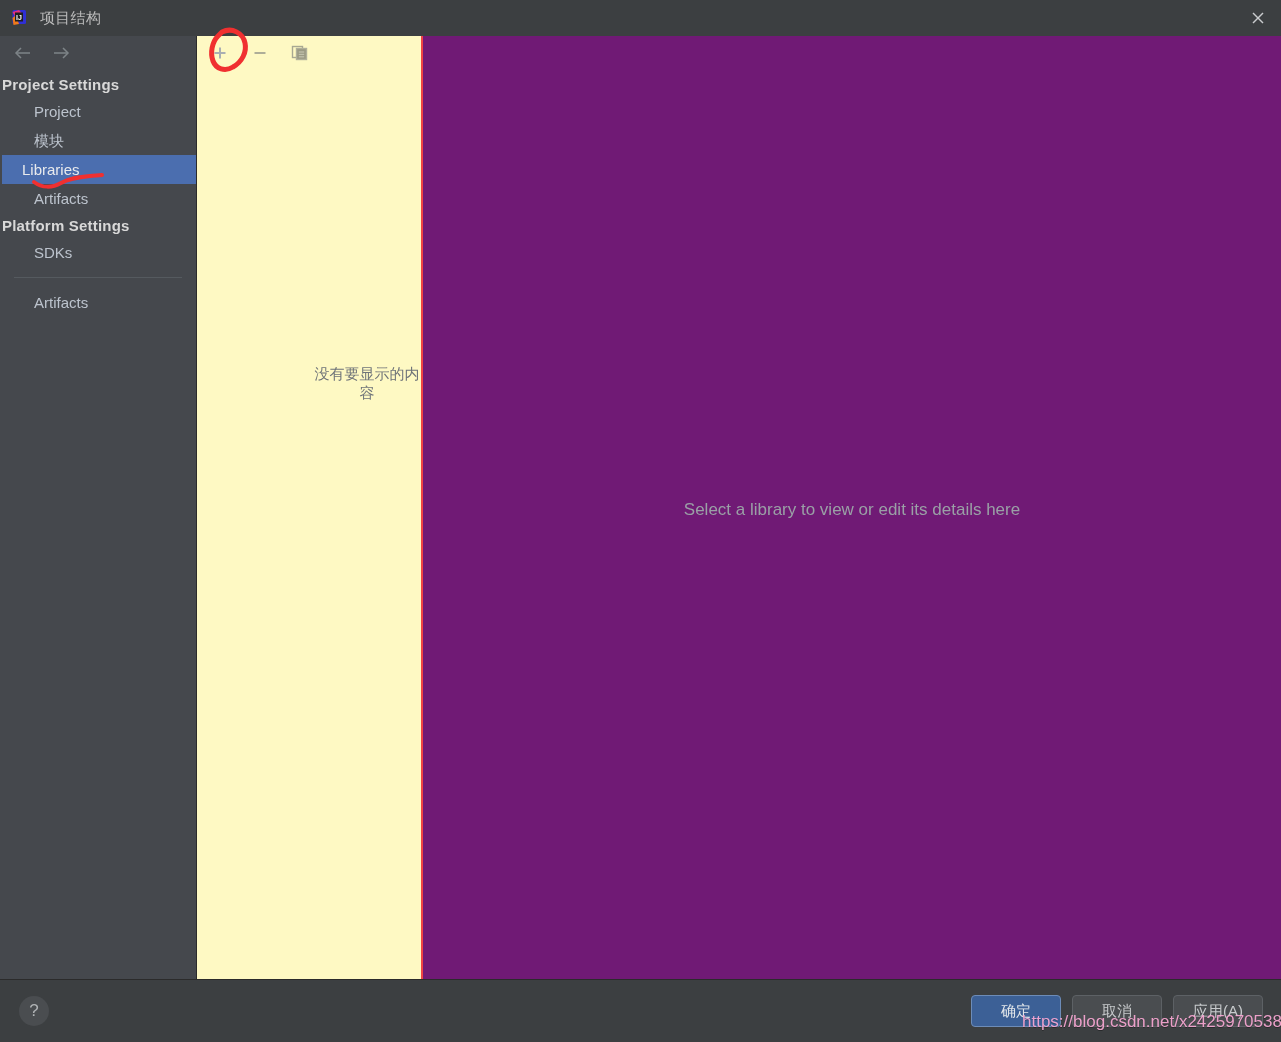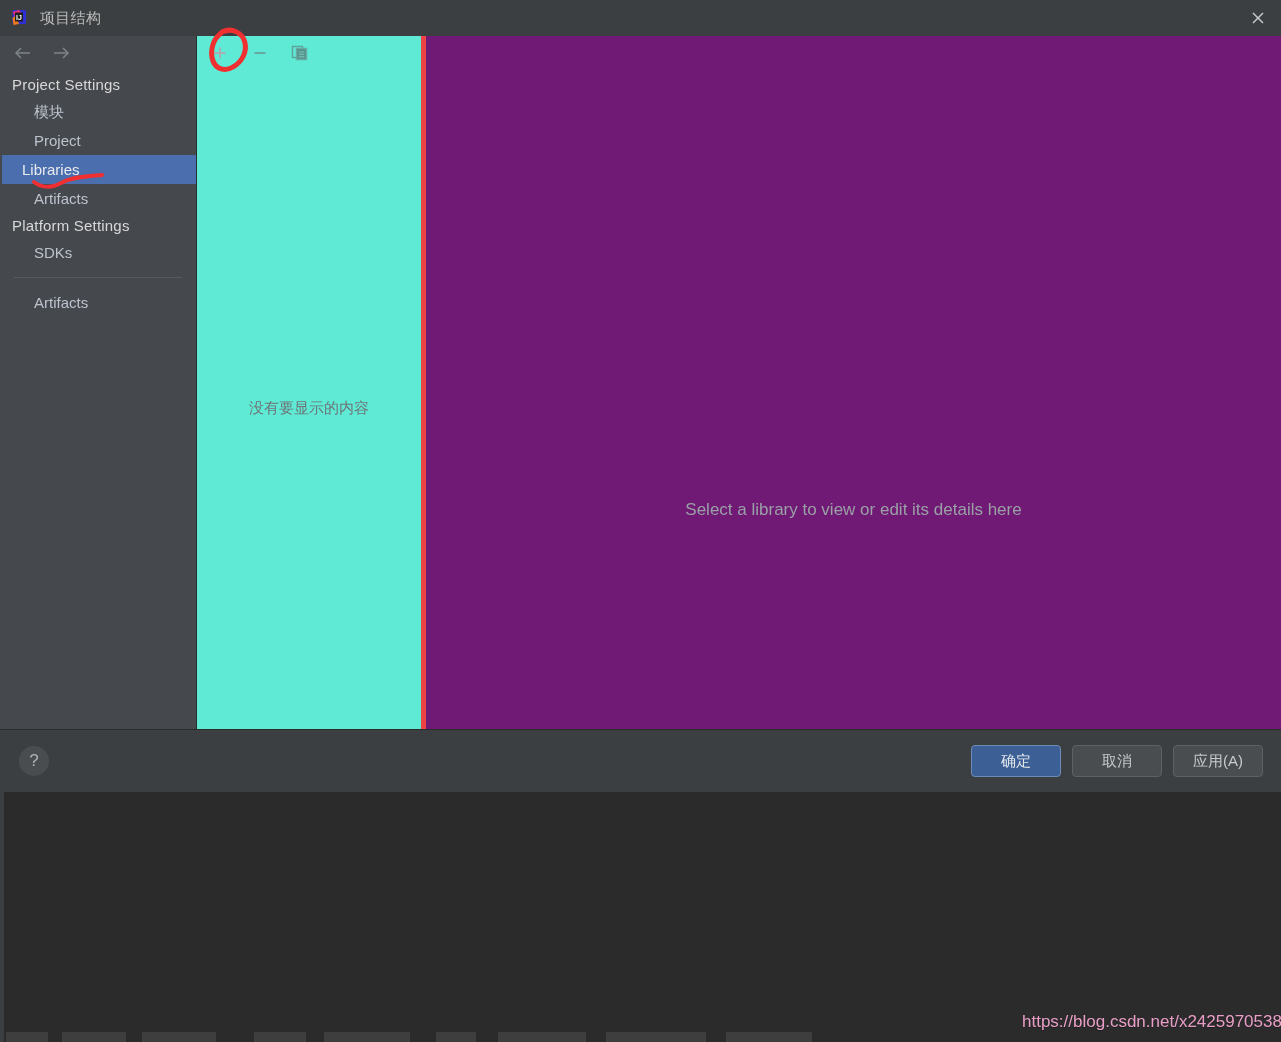--- a/index.html
+++ b/index.html
@@ -46,21 +46,21 @@
         #6a6a6a 600px 700px, transparent 700px 720px,
         #6a6a6a 720px 806px, transparent 806px 900px);
   }
 
   
   .dialog {
     position: absolute;
     left: 0;
     top: 0;
     width: 1281px;
-    height: 792px;
+    height: 1042px;
     background: #3c3f41;
     display: flex;
     flex-direction: column;
   }
 
   
   .titlebar {
     height: 36px;
     min-height: 36px;
     background: #3c3f41;
@@ -127,22 +127,22 @@
     align-items: center;
     justify-content: center;
     cursor: default;
   }
   .sidebar-list {
     padding-top: 2px;
   }
   .group-title {
     color: #d8d8d8;
     font-size: 15px;
-    font-weight: normal;
-    padding: 4px 0 4px 12px;
+    font-weight: bold;
+    padding: 4px 0 4px 2px;
     letter-spacing: .2px;
   }
   .nav-item {
     color: #bcc3cd;
     font-size: 15px;
     padding: 4px 0 4px 34px;
     cursor: default;
     line-height: 21px;
   }
   .nav-item.selected {
@@ -156,24 +156,24 @@
   .sidebar-sep {
     height: 1px;
     background: #555a5f;
     margin: 10px 14px 10px 14px;
   }
 
   
   .mid-col {
     width: 224px;
     min-width: 224px;
-    background: #5eead4;
-    border-right: 5px solid #ef4444;
-    display: flex;
-    flex-direction: column;
+    background: #fef9c3;
+    border-right: 2px solid #ef4444;
+    display: flex;
+    flex-direction: row;
     position: relative;
   }
   .mid-toolbar {
     height: 34px;
     min-height: 34px;
     display: flex;
     align-items: center;
     gap: 14px;
     padding-left: 10px;
   }
@@ -335,22 +335,22 @@
           <svg width="20" height="16" viewBox="0 0 20 16">
             <line x1="3" y1="8" x2="17" y2="8" stroke="#7e8488" stroke-width="1.5"></line>
             <polyline points="12,3 17,8 12,13" fill="none" stroke="#7e8488" stroke-width="1.5"></polyline>
           </svg>
         </div>
       </div>
 
       <div class="sidebar-list">
 
         <div class="group-title">Project Settings</div>
+        <div class="nav-item">Project</div>
         <div class="nav-item">模块</div>
-        <div class="nav-item">Project</div>
         <div class="nav-item selected">Libraries</div>
         <div class="nav-item">Artifacts</div>
 
         <div class="group-title">Platform Settings</div>
         <div class="nav-item">SDKs</div>
 
         <div class="sidebar-sep"></div>
 
         <div class="nav-item">Artifacts</div>
       </div>

